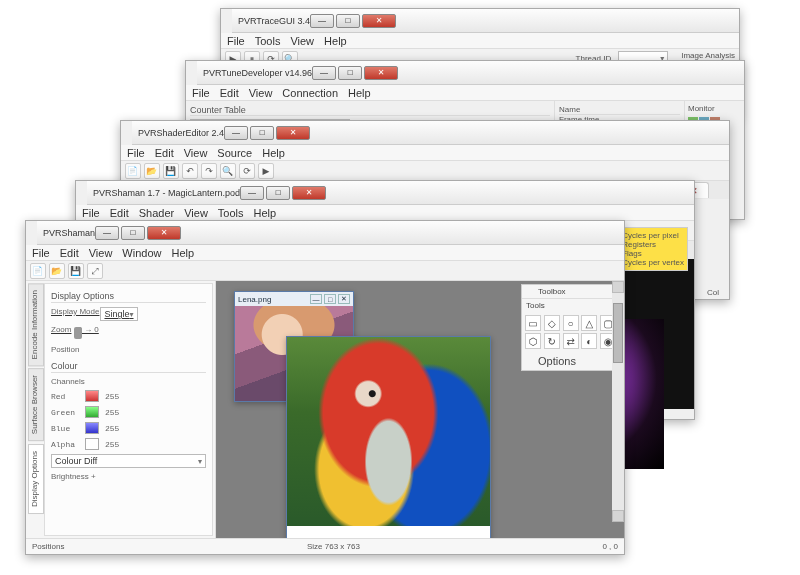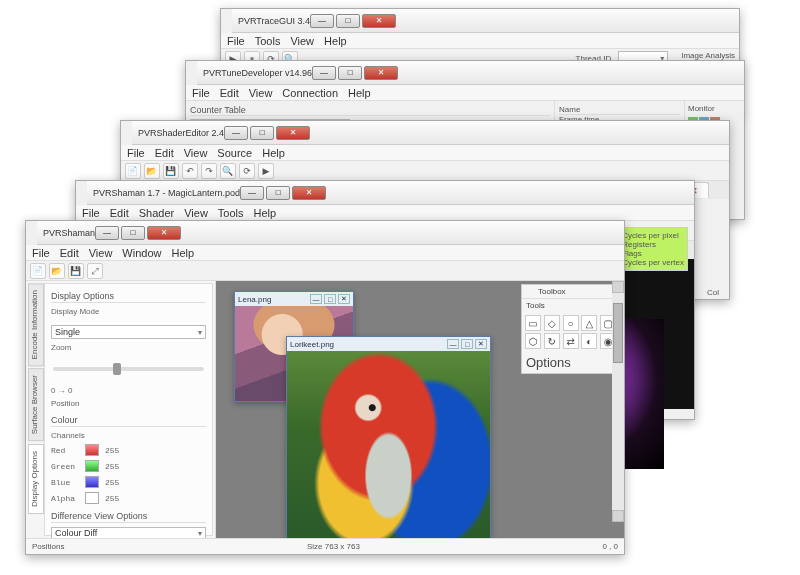--- a/index.html
+++ b/index.html
@@ -147,21 +147,21 @@
     padding:4px 6px;
     font-size:9px;
     color:#333;
     background:#fcfcfc;
     border:1px solid #ddd;
     display:flex;
     flex-direction:column;
     gap:4px;
   }
   .group-label { font-size:9px; color:#555; border-bottom:1px solid #ddd; padding-bottom:1px; margin-top:3px;}
-  .field { display:flex; flex-direction:column; gap:9px; }
+  .field { display:flex; flex-direction:row; gap:1px;text-decoration:underline; }
   .field-label { font-size:8px; color:#666; }
   .combo {
     height:14px; border:1px solid #bbb; background:#fff;
     display:flex; align-items:center; justify-content:space-between;
     padding:0 3px; cursor:pointer;
   }
   .chev { font-size:8px; color:#777; }
   .slider-track {
     height:4px; background:#ddd; border-radius:2px; position:relative; margin:6px 2px;
   }
@@ -407,21 +407,21 @@
         <span>Scene</span>
       </div>
     <div class="tab">
         <span>Editor</span>
       </div>
   </div>
   <div style="position:relative;flex:1;height:150px;background:#111">
     <div class="dark-area"></div>
   </div>
   <div class="side-ctrls">
-    <div style="background:#bef264;border:1px solid #ccc;padding:3px;font-size:8px;color:#555">
+    <div style="background:#fde047;border:1px solid #ccc;padding:3px;font-size:8px;color:#555">
       <div>Cycles per pixel</div>
       <div>Registers</div>
       <div>Flags</div>
       <div>Cycles per vertex</div>
     </div>
   </div>
 </div>
 
 <div class="window fg">
   <div class="titlebar">
@@ -491,21 +491,20 @@
           <span class="num" style="width:28px">Blue</span>
           <div class="swatch blue"></div>
           <span class="num">255</span>
         </div>
         <div class="row">
           <span class="num" style="width:28px">Alpha</span>
           <div class="swatch alpha"></div>
           <span class="num">255</span>
         </div>
 
-        <div class="group-label">Difference View Options</div>
         <div class="combo">
           <span>Colour Diff</span>
           <span class="chev">▾</span>
         </div>
         <div class="field-label">Brightness +</div>
       </div>
     </div>
 
     <div class="canvas">
 
@@ -515,47 +514,39 @@
           <div class="sub-ctrls">
             <div class="sub-btn">—</div>
             <div class="sub-btn">□</div>
             <div class="sub-btn">✕</div>
           </div>
         </div>
         <div class="lena"></div>
       </div>
 
       <div class="subwin" style="left:70px;top:55px;width:205px;height:205px">
-        <div class="sub-tb">
-          <span>Lorikeet.png</span>
-          <div class="sub-ctrls">
-            <div class="sub-btn">—</div>
-            <div class="sub-btn">□</div>
-            <div class="sub-btn">✕</div>
-          </div>
-        </div>
         <div class="parrot"></div>
       </div>
 
       <div class="right-toolbox">
         <div class="rtb-title">Toolbox</div>
         <div style="padding:2px 4px;font-size:8px">Tools</div>
         <div class="tool-grid">
           <div class="tool">▭</div>
           <div class="tool">◇</div>
           <div class="tool">○</div>
           <div class="tool">△</div>
           <div class="tool">▢</div>
           <div class="tool">⬡</div>
           <div class="tool">↻</div>
           <div class="tool">⇄</div>
           <div class="tool">◐</div>
           <div class="tool">◉</div>
         </div>
-        <div style="padding:3px 4px;font-size:13px">Options</div>
+        <div style="padding:3px 16px;font-size:11px">Options</div>
       </div>
 
       <div class="scrollbar-v">
         <div class="sb-btn"></div>
         <div class="sb-track">
             <div class="sb-thumb"></div>
           </div>
         <div class="sb-btn"></div>
       </div>
     </div>

